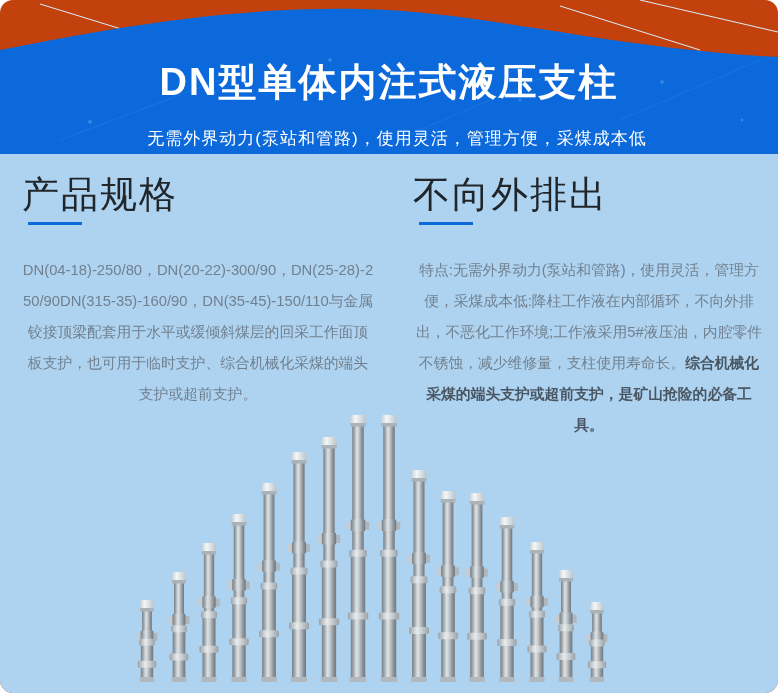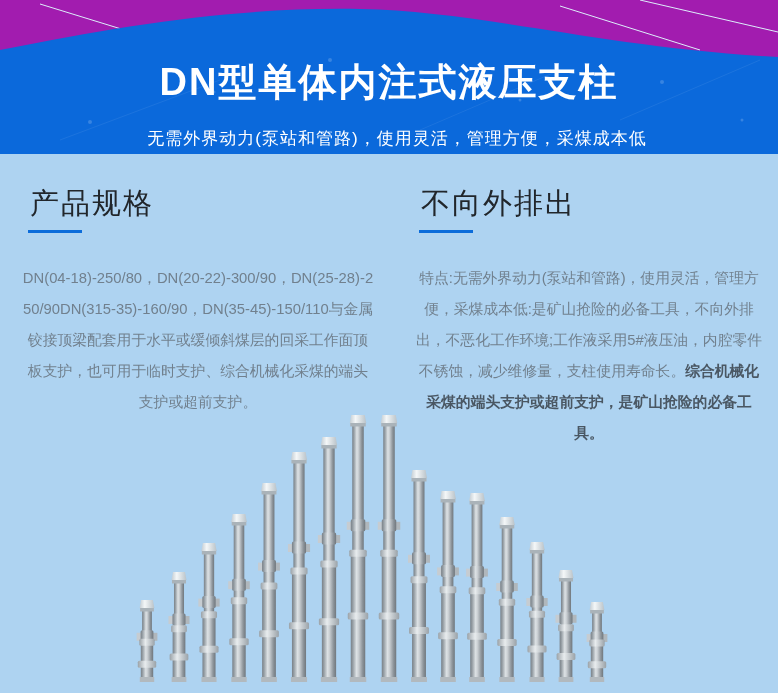--- a/index.html
+++ b/index.html
@@ -1,19 +1,20 @@
 <!DOCTYPE html>
 <html><head>
 <meta charset="utf-8">
 <style>
   html,body { margin:0; padding:0; background:#ffffff; }
   .page {
     position:relative; width:778px; height:693px; overflow:hidden;
-    background:#a21caf;
+    background:#c2410c;
     font-family:"Liberation Sans","DejaVu Sans",sans-serif;
+    border-radius:13px;
   }
   
   .hero { position:absolute; top:0; left:0; width:778px; height:154px; }
   .hero svg { position:absolute; top:0; left:0; display:block; }
   .hero-title {
     position:absolute; top:62px; left:0; width:778px; margin:0;
     text-align:center; color:#ffffff; font-size:38px; font-weight:bold;
     letter-spacing:2px; line-height:1.1;
   }
   .hero-subtitle {
@@ -23,21 +24,21 @@
   }
   
   .content {
     position:absolute; top:154px; left:0; width:778px; height:539px;
     background:#aed3f1;
   }
   .col { position:absolute; top:24px; }
   .col-left  { left:22px;  width:352px; }
   .col-right { left:413px; width:352px; }
   .sec-heading {
-    margin:8px; font-size:29px; font-weight:500; color:#21262b;
+    margin:0; font-size:37px; font-weight:500; color:#21262b;
     letter-spacing:2px; line-height:34px;
   }
   .sec-underline {
     width:54px; height:3px; margin:10px 0 0 6px; background:#0c6cda;
   }
   .sec-body {
     margin:30px 0 0 0; font-size:14.8px; line-height:31px;
     color:#71808e; word-break:break-all; text-align:center;
   }
   .sec-body .em { color:#4a5763; font-weight:bold; }
@@ -85,21 +86,21 @@
 
     <section class="col col-left">
       <h2 class="sec-heading">产品规格</h2>
       <div class="sec-underline"></div>
       <p class="sec-body"><span>DN(04-18)-250/80，DN(20-22)-300/90，DN(25-28)-250/90DN(315-35)-160/90，DN(35-45)-150/110与金属铰接顶梁配套用于水平或缓倾斜煤层的回采工作面顶板支护，也可用于临时支护、综合机械化采煤的端头支护或超前支护。</span></p>
     </section>
 
     <section class="col col-right">
       <h2 class="sec-heading">不向外排出</h2>
       <div class="sec-underline"></div>
-      <p class="sec-body"><span>特点:无需外界动力(泵站和管路)，使用灵活，管理方便，采煤成本低:是矿山抢险的必备工具，不向外排出，不恶化工作环境;工作液采用5#液压油，内腔零件不锈蚀，减少维修量，支柱使用寿命长。</span><span class="em">综合机械化采煤的端头支护或超前支护，是矿山抢险的必备工具。</span></p>
+      <p class="sec-body"><span>特点:无需外界动力(泵站和管路)，使用灵活，管理方便，采煤成本低:降柱工作液在内部循环，不向外排出，不恶化工作环境;工作液采用5#液压油，内腔零件不锈蚀，减少维修量，支柱使用寿命长。</span><span class="em">综合机械化采煤的端头支护或超前支护，是矿山抢险的必备工具。</span></p>
     </section>
 
     <figure class="photo" style="margin:0; top:236px; position:absolute;">
       <svg width="778" height="303" viewBox="0 390 778 303" preserveAspectRatio="none" style="height:303px">
         <defs>
           <linearGradient id="tube" x1="0" y1="0" x2="1" y2="0">
             <stop offset="0" stop-color="#788087"></stop>
             <stop offset="0.15" stop-color="#98a0a6"></stop>
             <stop offset="0.40" stop-color="#dde2e5"></stop>
             <stop offset="0.55" stop-color="#c8cdd1"></stop>

